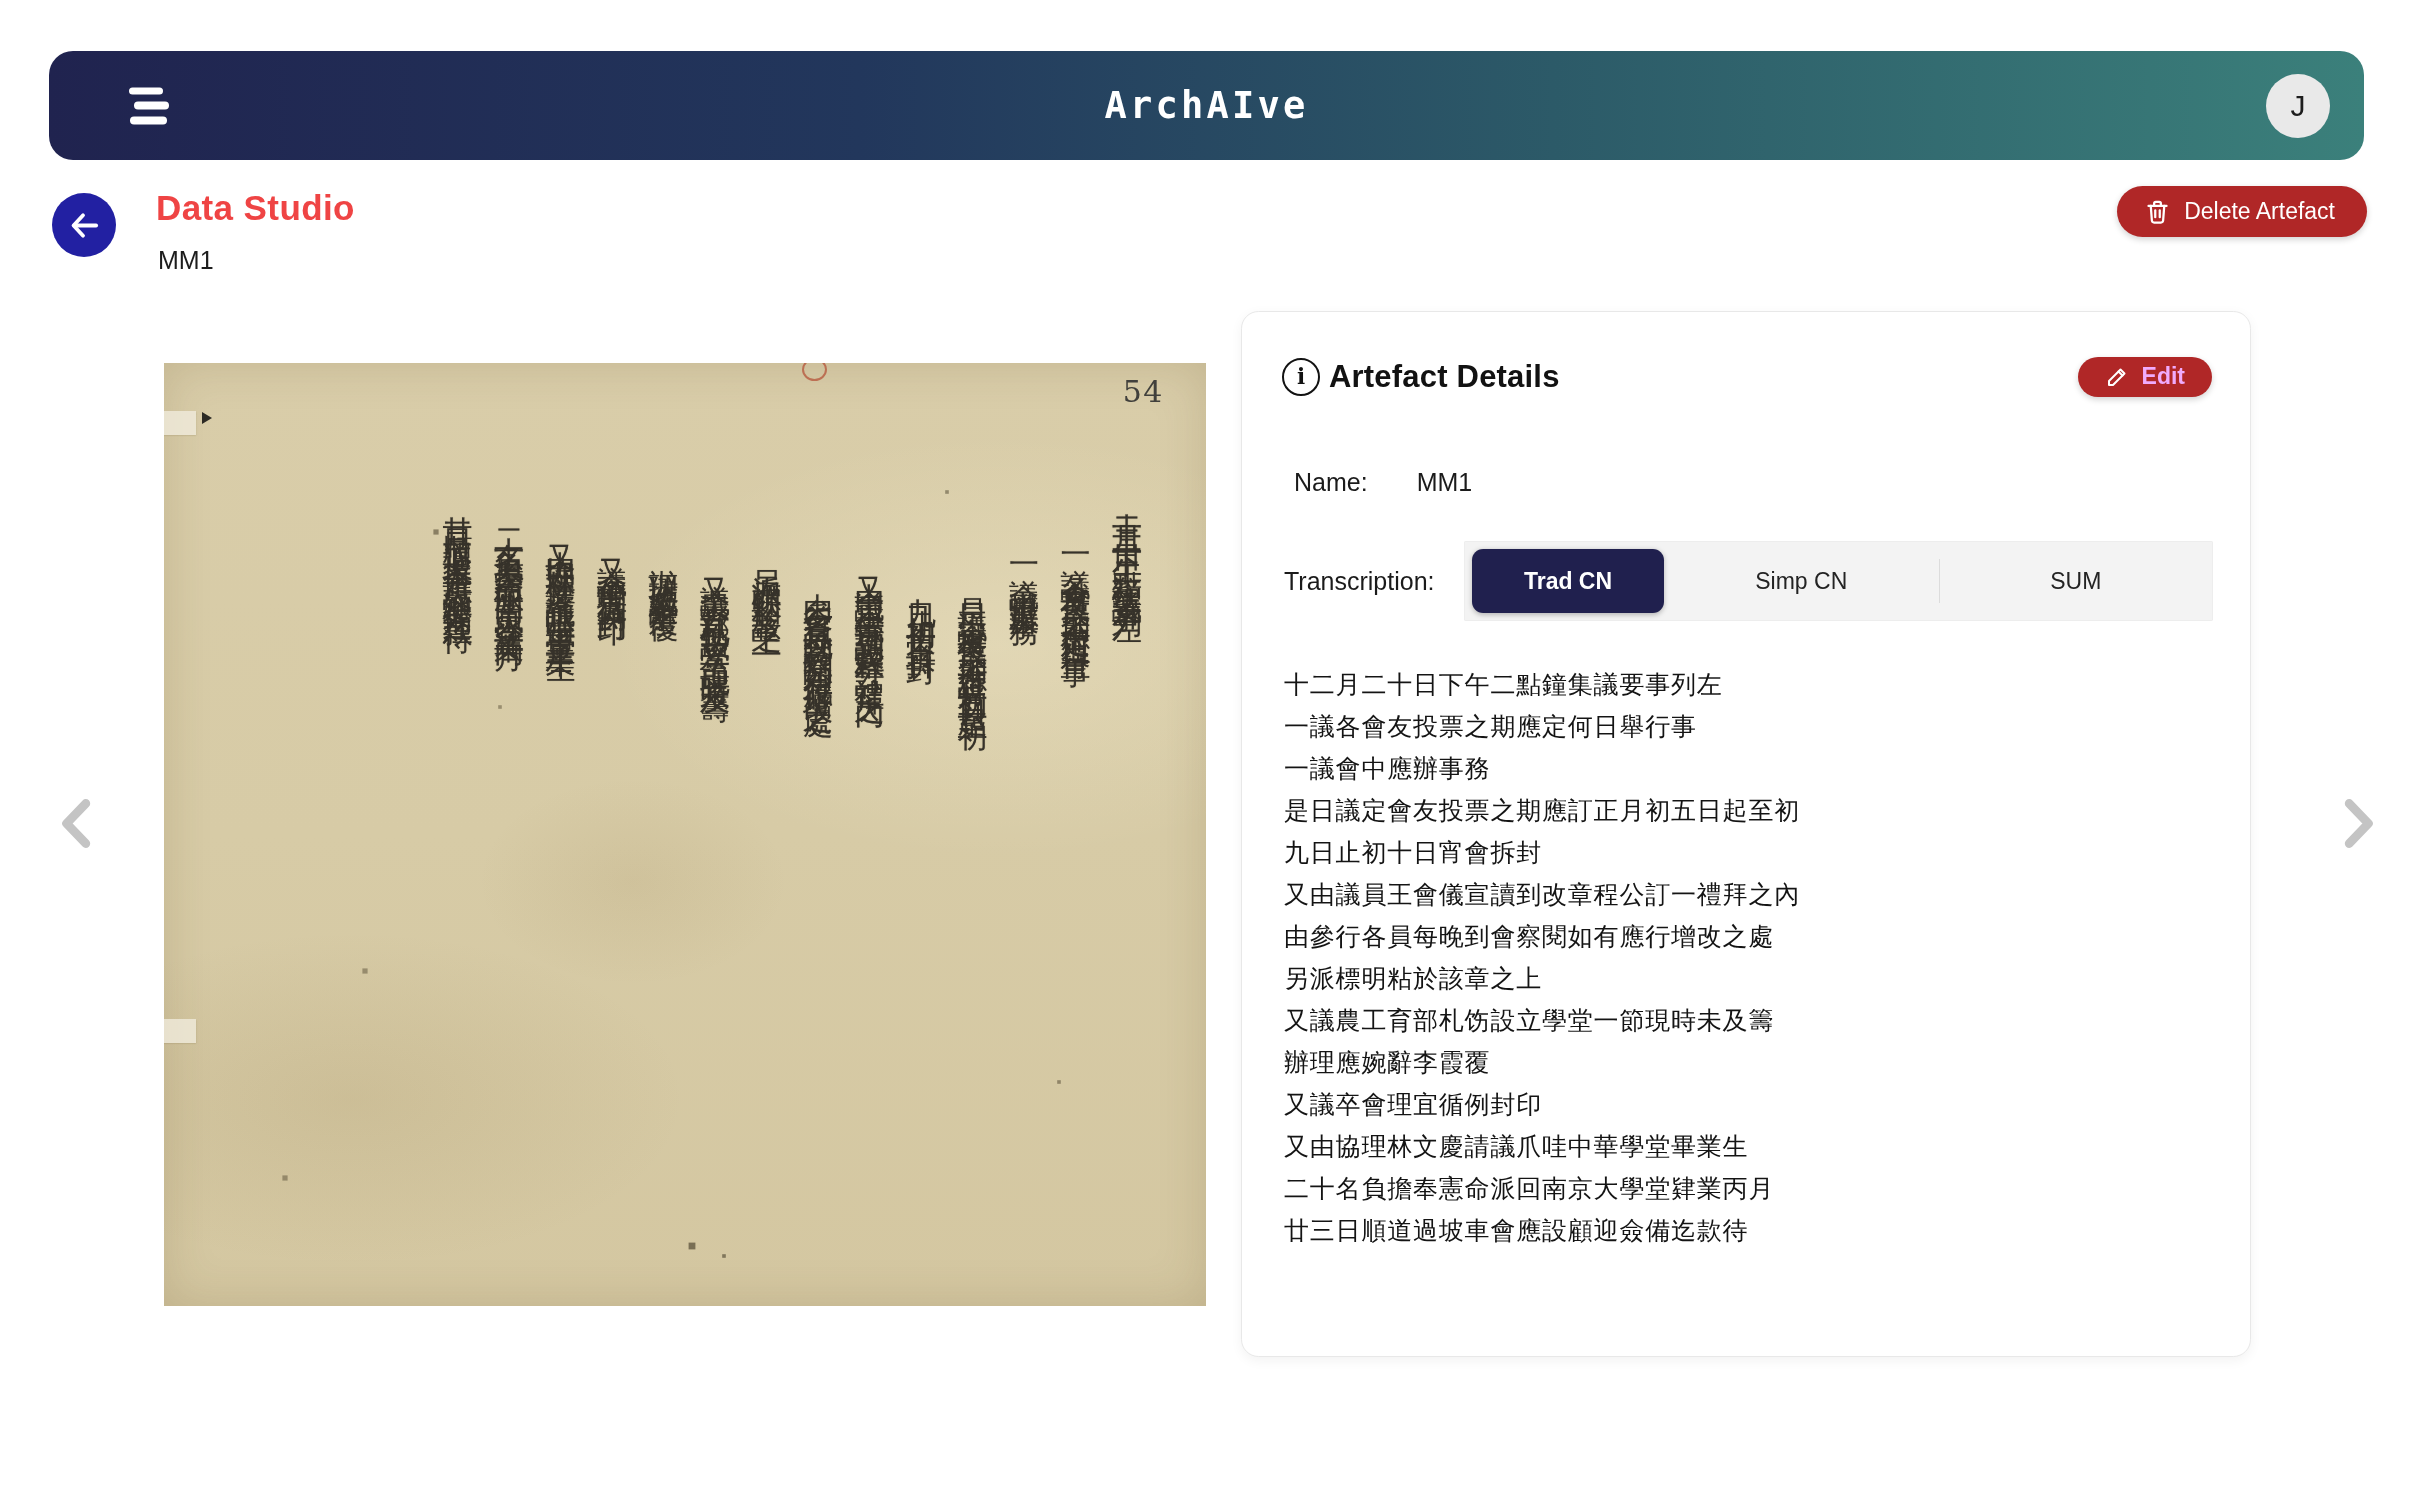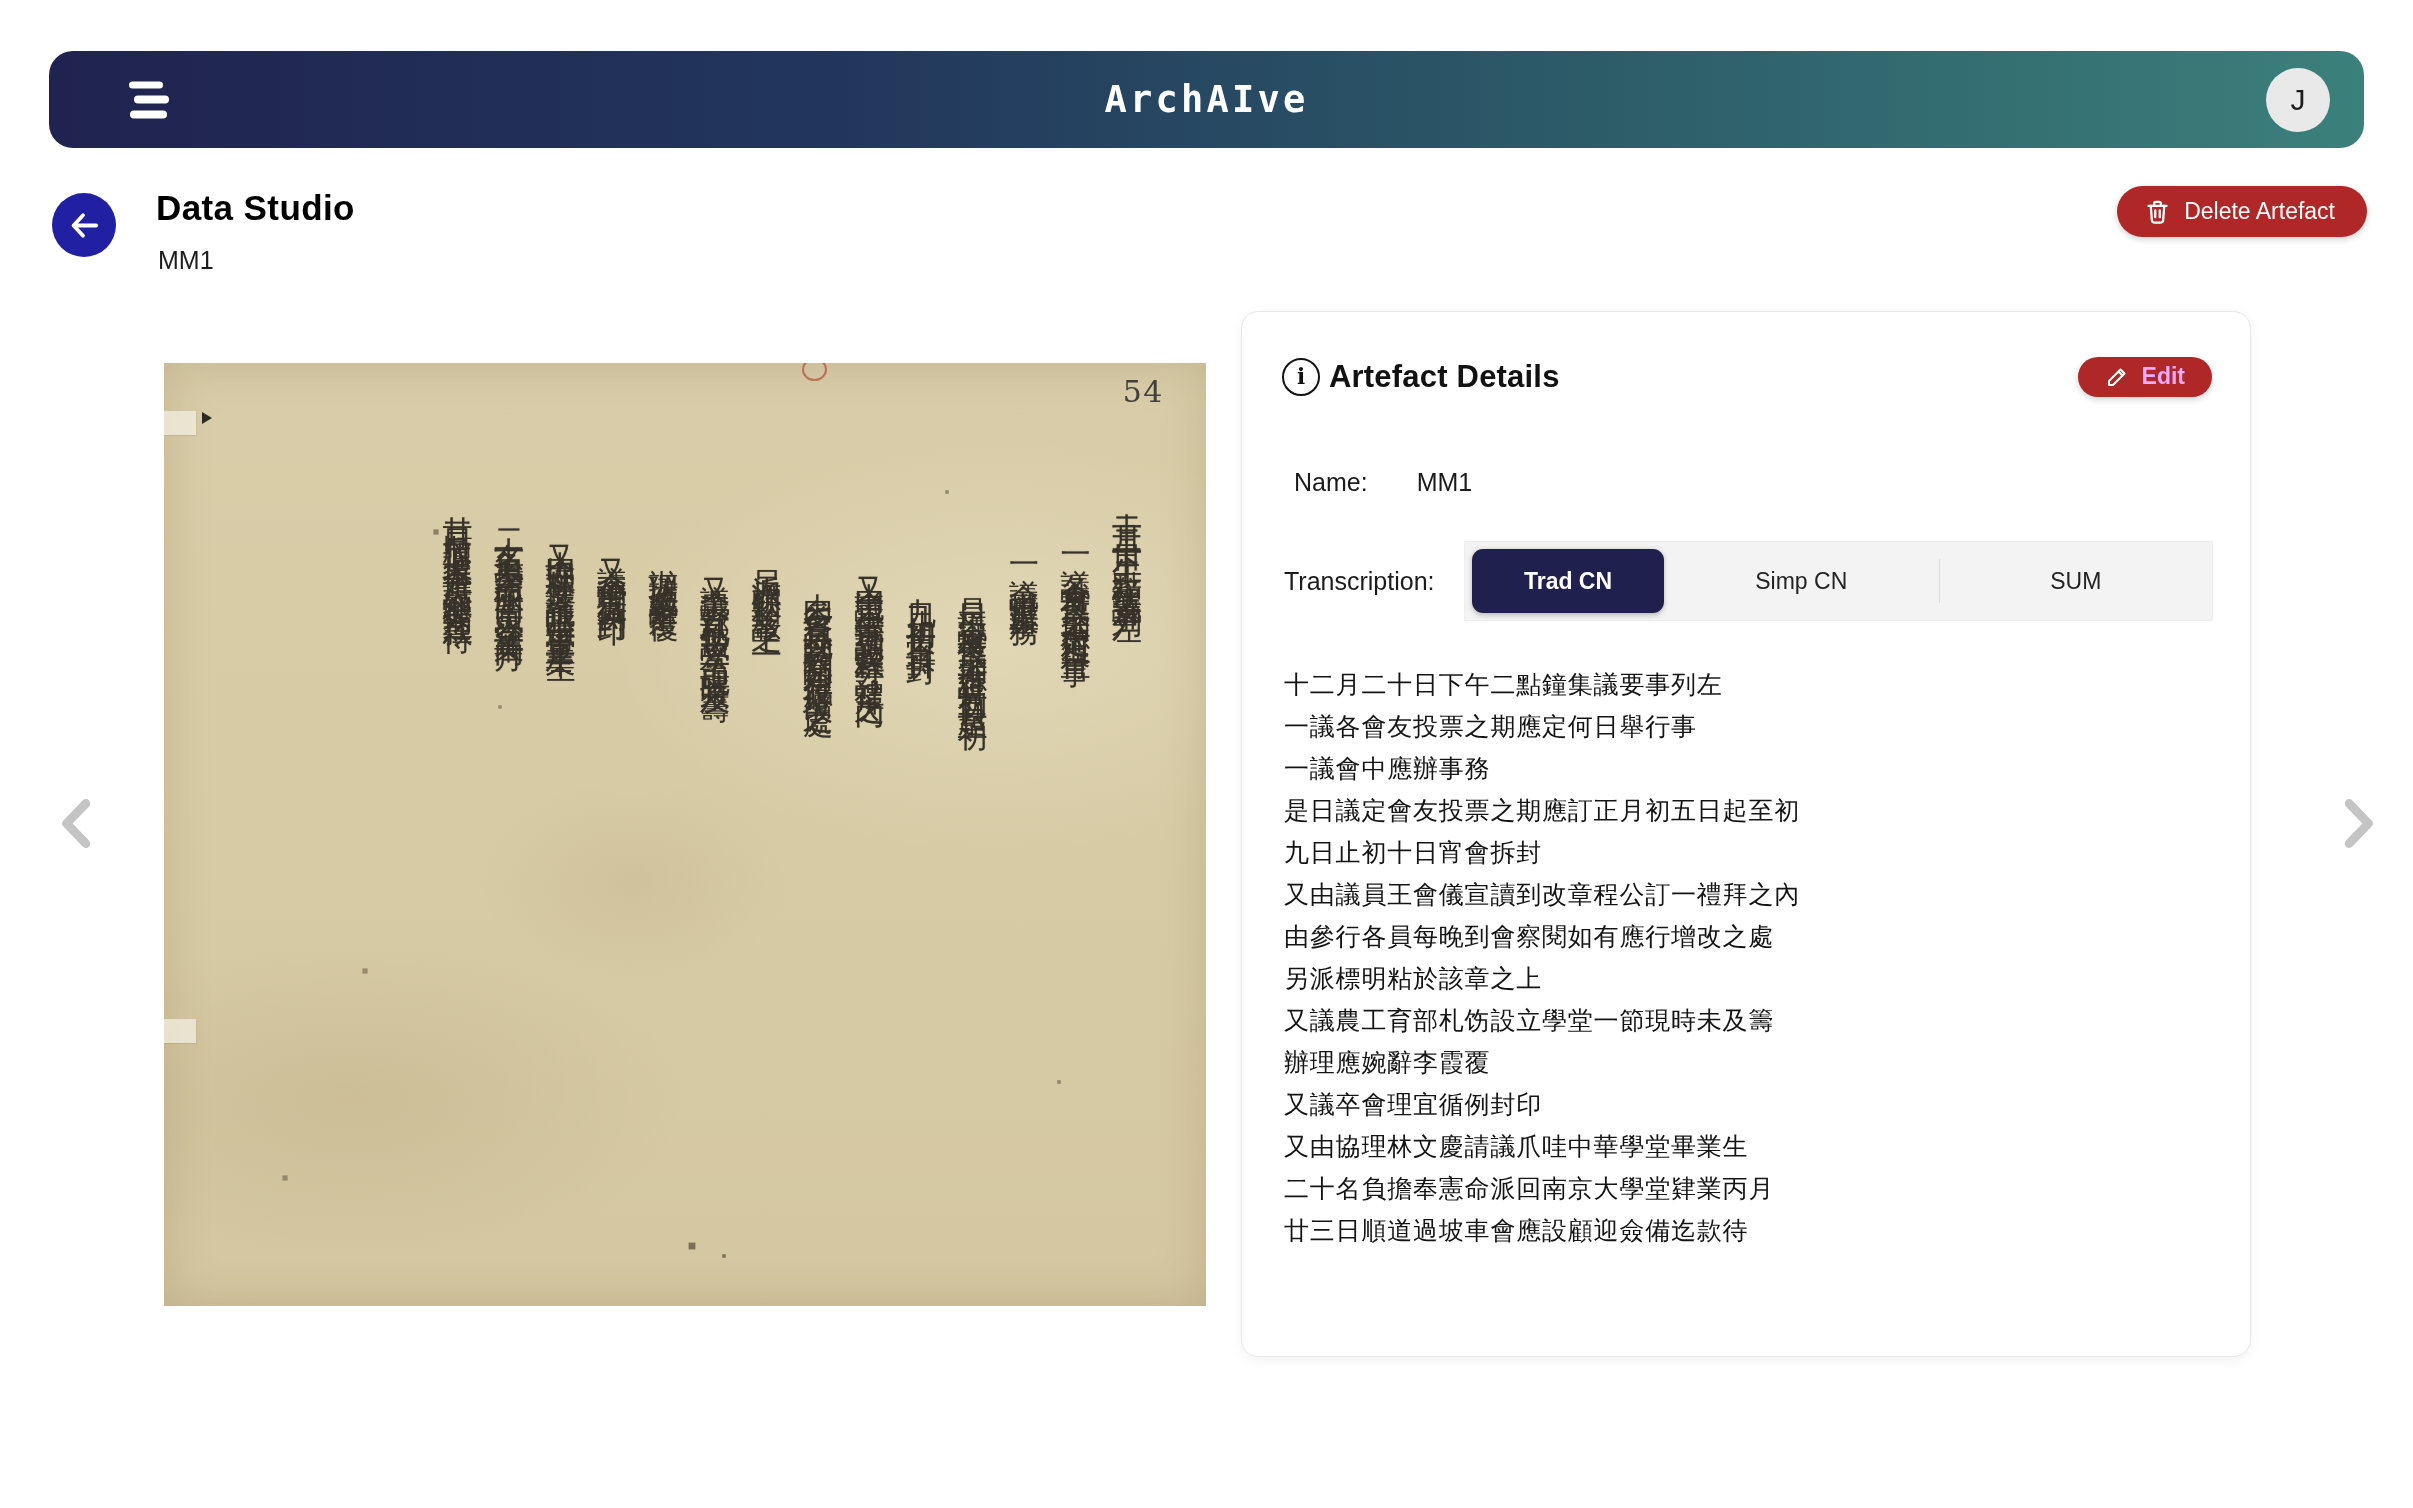--- a/index.html
+++ b/index.html
@@ -1,38 +1,38 @@
 <!DOCTYPE html>
 <html style="font-size:12.8px"><head>
 <meta charset="utf-8">
 <style>
   html,body{margin:0;padding:0;background:#fff;}
   .app{position:relative;width:2413px;height:1508px;background:#ffffff;overflow:hidden;
        font-family:"Liberation Sans",sans-serif;color:#161616;}
 
   
-  .navbar{position:absolute;left:49px;top:51px;width:2315px;height:97px;border-radius:24px;
+  .navbar{position:absolute;left:49px;top:51px;width:2315px;height:109px;border-radius:24px;
     background:linear-gradient(90deg,#20234f 0%,#22375c 35%,#2c5a68 65%,#3b807b 100%);
     display:flex;align-items:center;}
   .hamburger{position:absolute;left:77px;top:50%;transform:translateY(-50%);
     width:45px;height:37px;display:flex;flex-direction:column;justify-content:space-between;cursor:pointer;}
   .hamburger span{display:block;height:7.2px;border-radius:4px;background:#ffffff;}
   .hamburger span:nth-child(1){width:34px;margin-left:3.2px;}
   .hamburger span:nth-child(2){width:35px;margin-left:8px;}
   .hamburger span:nth-child(3){width:37px;margin-left:4px;}
   .brand{position:absolute;left:0;right:0;text-align:center;color:#fff;
     font-family:"DejaVu Sans Mono",monospace;font-weight:bold;font-size:37px;letter-spacing:3.2px;}
   .avatar{position:absolute;right:34px;top:50%;transform:translateY(-50%);
     width:64px;height:64px;border-radius:50%;background:#e9e9e9;color:#1d1d1d;
     display:flex;align-items:center;justify-content:center;font-size:30px;font-weight:500;cursor:pointer;}
 
   
   .back-btn{position:absolute;left:52px;top:193px;width:64px;height:64px;border-radius:50%;
     background:#2220a2;display:flex;align-items:center;justify-content:center;cursor:pointer;}
-  .page-title{position:absolute;left:156px;top:188px;font-size:35px;font-weight:bold;color:#000000;letter-spacing:0.4px;}
+  .page-title{position:absolute;left:156px;top:188px;font-size:35px;font-weight:bold;color:#ef4444;letter-spacing:0.4px;}
   .page-subtitle{position:absolute;left:158px;top:246px;font-size:25px;color:#1d1d1d;}
   .delete-btn{position:absolute;right:46px;top:186px;height:51px;padding:0 32px 0 27px;border-radius:25.5px;
     background:#b02727;color:#fff;display:flex;align-items:center;gap:12.8px;
     font-size:23px;font-weight:normal;cursor:pointer;box-shadow:0 2.4px 6.4px rgba(0,0,0,.18);}
 
   
   .chevron{position:absolute;width:40px;height:53px;cursor:pointer;}
   .chevron.prev{left:57px;top:797px;}
   .chevron.next{right:35px;top:797px;}
   .manuscript{position:absolute;left:164px;top:363px;width:1042px;height:943px;

